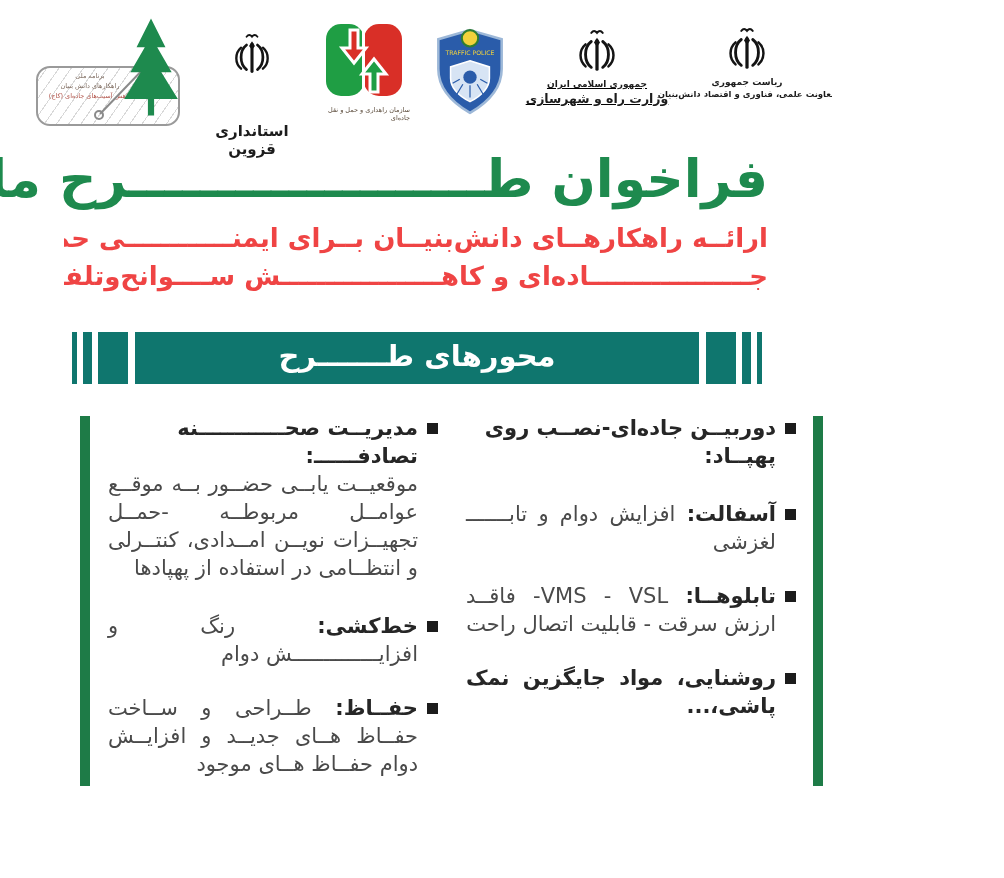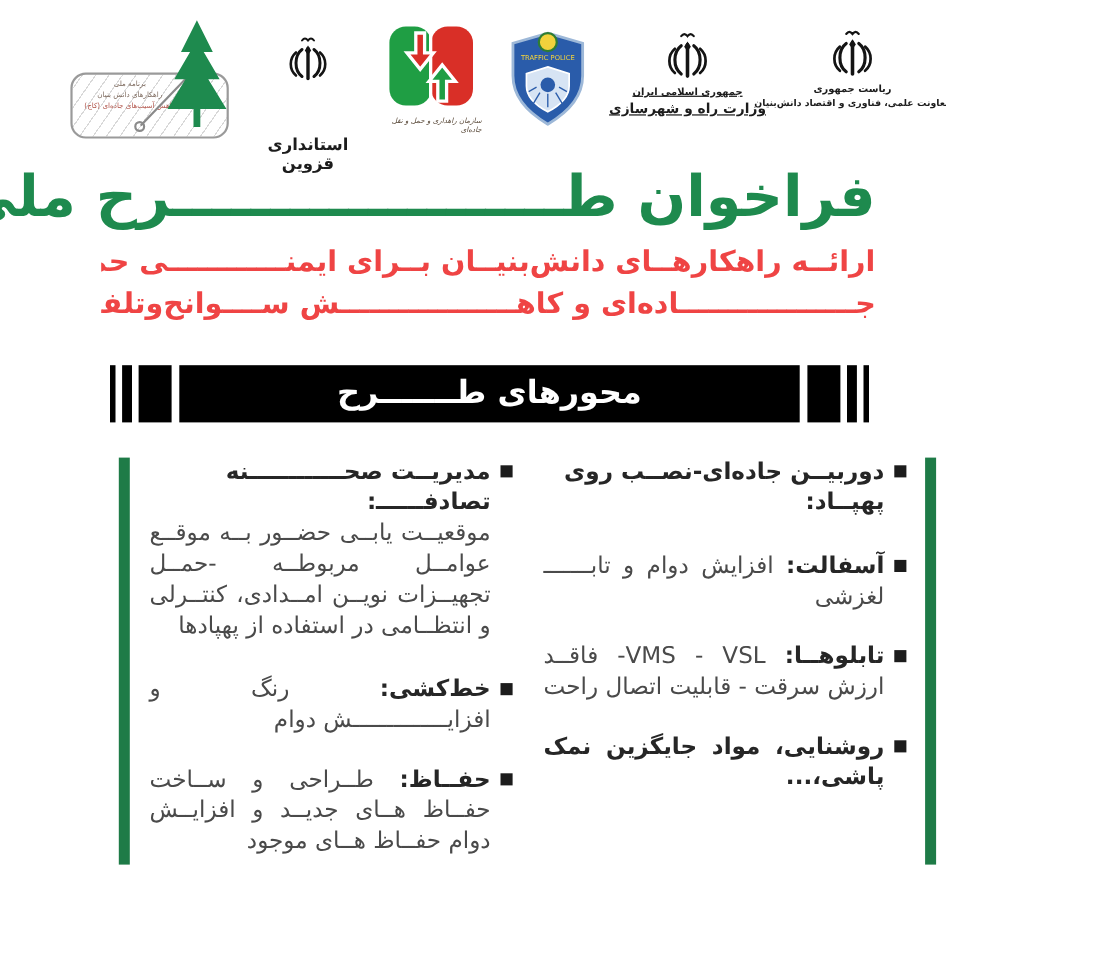--- a/index.html
+++ b/index.html
@@ -1,47 +1,47 @@
 <!DOCTYPE html>
 <html lang="fa"><head>
 <meta charset="utf-8">
 <style>
   html,body{margin:0;padding:0;background:#ffffff;}
   body{width:1004px;height:878px;font-family:"DejaVu Sans",sans-serif;}
-  .poster{position:relative;width:832px;height:878px;background:#fff;overflow:hidden;padding-left:28px;}
+  .poster{position:relative;width:832px;height:878px;background:#fff;overflow:hidden;}
 
   
   .logos-row{direction:ltr;display:flex;align-items:flex-start;gap:18px;padding:14px 0 0 34px;height:118px;}
   .logo-box{display:flex;flex-direction:column;align-items:center;}
   
   .kaj{position:relative;width:152px;height:112px;}
   .kaj-rect{position:absolute;left:2px;top:52px;width:140px;height:56px;border:2px solid #9a9a9a;border-radius:14px;
     background:repeating-linear-gradient(-55deg,#ffffff 0 9px,#d8d8d8 9px 10px);}
   .kaj-text{position:absolute;left:10px;top:58px;width:92px;direction:rtl;text-align:center;line-height:1.5;}
   .kaj-text .l1,.kaj-text .l2{font-size:6.5px;color:#7d6a5e;}
   .kaj-text .l3{font-size:6.5px;color:#b05248;}
   .kaj-tree{position:absolute;left:86px;top:2px;}
   .kaj-road{position:absolute;left:58px;top:40px;}
   
   .emblem-caption{direction:rtl;text-align:center;color:#1c1c1c;}
   .qazvin-cap{font-size:15px;font-weight:bold;margin-top:4px;}
   .cap-sm{font-size:9px;font-weight:bold;margin-top:3px;white-space:nowrap;}
   .cap-lg{font-size:12.5px;font-weight:bold;margin-top:2px;white-space:nowrap;}
   .cap-xs{font-size:8.5px;font-weight:bold;margin-top:2px;white-space:nowrap;}
-  .roadorg-cap{font-size:6.5px;color:#5a4a3a;margin-top:2px;direction:rtl;font-style:italic;}
+  .roadorg-cap{font-size:6.5px;color:#5a4a3a;margin-top:2px;direction:rtl;}
 
   
   .title{direction:rtl;text-align:right;padding:16px 64px 0 0;color:#1e8a4e;font-weight:bold;
     font-size:52px;line-height:1.2;white-space:nowrap;letter-spacing:0px;}
   .subtitle{direction:rtl;padding:10px 64px 0 64px;color:#ef4444;font-weight:bold;font-size:26px;line-height:1.45;}
   .subtitle .line{white-space:nowrap;text-align:right;overflow:hidden;}
 
   
   .banner{direction:ltr;display:flex;align-items:stretch;height:52px;margin:36px 70px 0 72px;}
-  .bn{background:#000000;}
+  .bn{background:#0f766e;}
   .s1{width:5px;margin-right:6px;}
   .s2{width:9px;margin-right:6px;}
   .s3{width:30px;margin-right:7px;}
   .s3r{width:30px;margin-left:7px;}
   .s2r{width:9px;margin-left:6px;}
   .s1r{width:5px;margin-left:6px;}
   .banner-main{flex:1;display:flex;align-items:center;justify-content:center;}
   .banner-label{color:#ffffff;font-weight:bold;font-size:29px;direction:rtl;padding-bottom:4px;}
 
   

